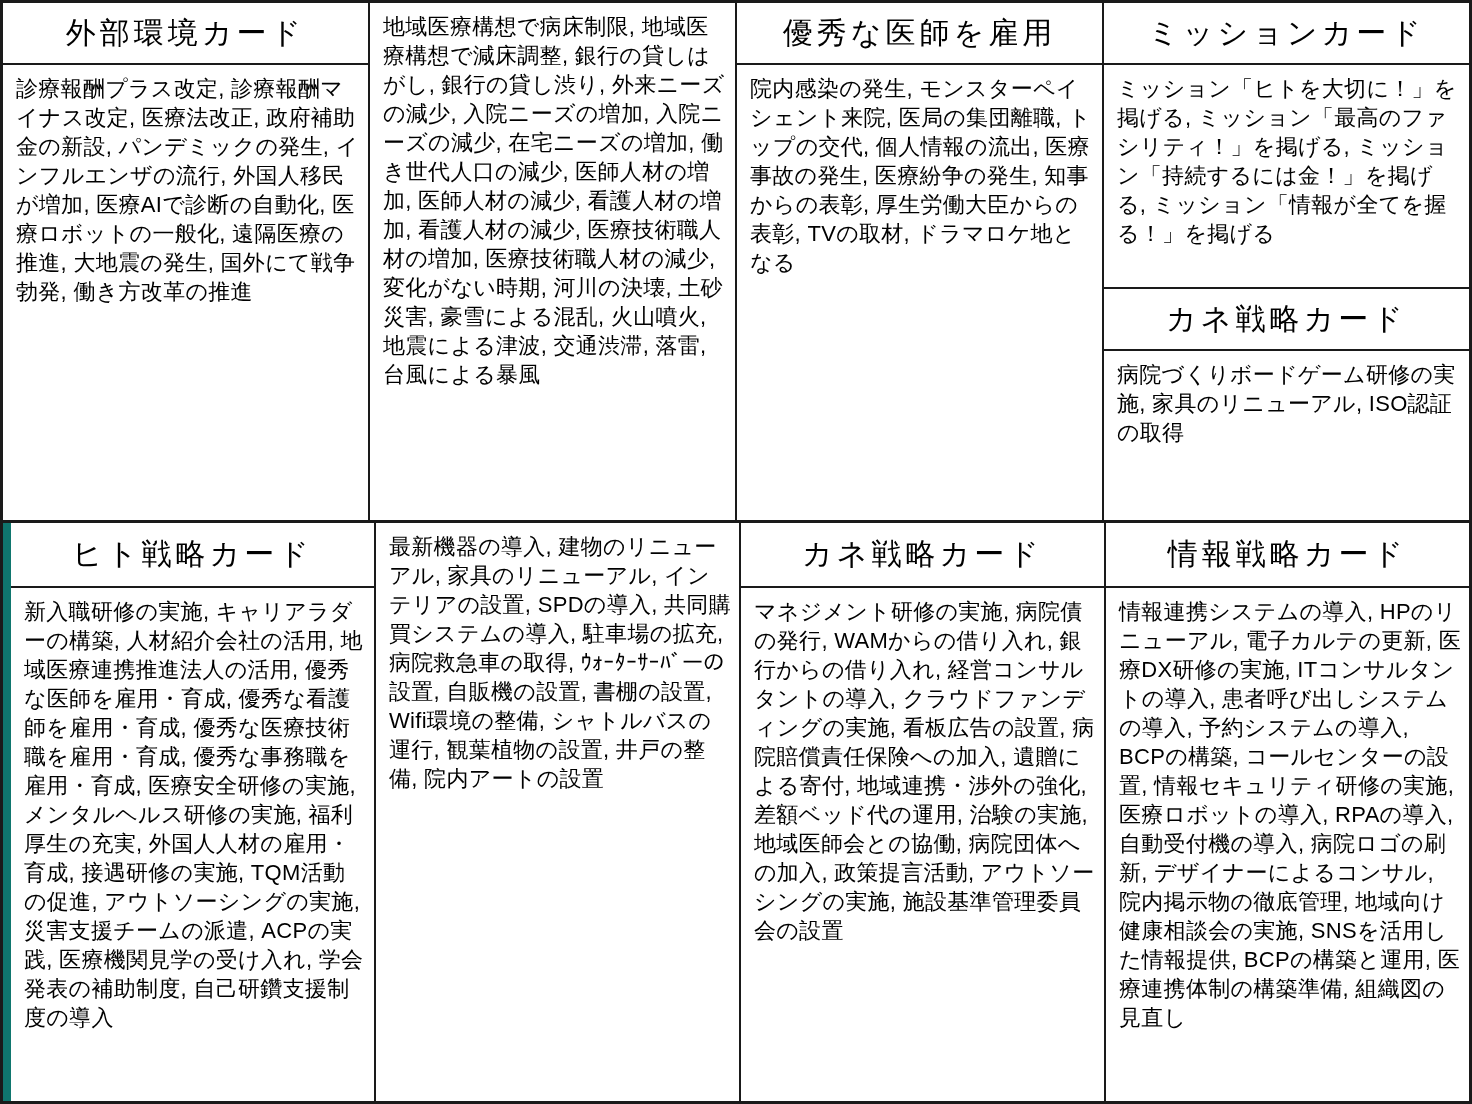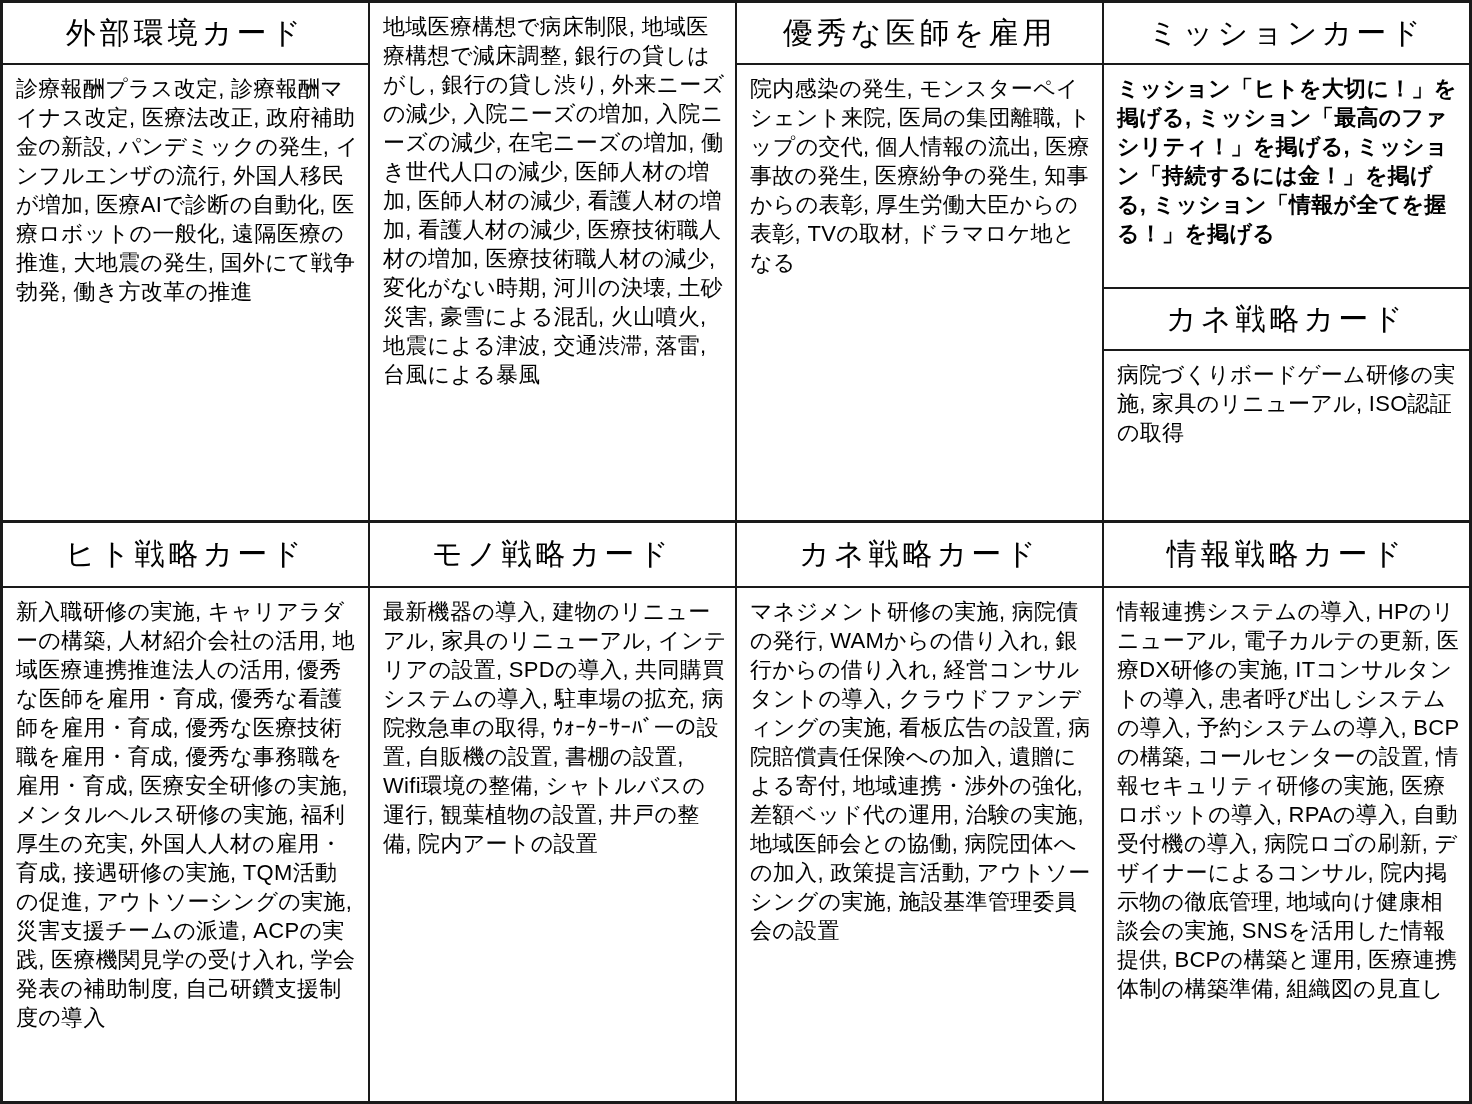--- a/index.html
+++ b/index.html
@@ -14,21 +14,21 @@
   .board {
     width: 1472px;
     height: 1104px;
     border: 3px solid #1a1a1a;
     background: #0f766e;
     display: flex;
     flex-direction: column;
   }
   .row { display: flex; min-height: 0; }
   .row.top { flex: 0 0 520px; border-bottom: 3px solid #1a1a1a; }
-  .row.bottom { flex: 1 1 auto; }
+  .row.bottom { flex: 1 1 auto; padding-left: 8px; }
   .col {
     flex: 1 1 0;
     min-width: 0;
     display: flex;
     flex-direction: column;
     border-right: 2px solid #1a1a1a;
     background: #ffffff;
   }
   .col:last-child { border-right: none; }
   .hd {
@@ -52,21 +52,21 @@
     min-height: 0;
     padding: 9px 8px 6px 13px;
     font-size: 22px;
     line-height: 29px;
     letter-spacing: 0.3px;
     text-align: left;
     overflow: hidden;
     color: #000000;
     overflow-wrap: break-word;
   }
-  .bd.mission { flex: 0 0 222px; font-weight: bold; }
+  .bd.mission { flex: 0 0 222px; }
 </style>
 </head>
 <body>
 
 <div class="board">
 
   <div class="row top">
 
     <div class="col">
       <div class="hd">外部環境カード</div>
@@ -92,21 +92,20 @@
   </div>
 
   <div class="row bottom">
 
     <div class="col">
       <div class="hd">ヒト戦略カード</div>
       <div class="bd">新入職研修の実施, キャリアラダーの構築, 人材紹介会社の活用, 地域医療連携推進法人の活用, 優秀な医師を雇用・育成, 優秀な看護師を雇用・育成, 優秀な医療技術職を雇用・育成, 優秀な事務職を雇用・育成, 医療安全研修の実施, メンタルヘルス研修の実施, 福利厚生の充実, 外国人人材の雇用・育成, 接遇研修の実施, TQM活動の促進, アウトソーシングの実施, 災害支援チームの派遣, ACPの実践, 医療機関見学の受け入れ, 学会発表の補助制度, 自己研鑽支援制度の導入</div>
     </div>
 
     <div class="col">
-      <div class="hd">モノ戦略カード</div>
       <div class="bd">最新機器の導入, 建物のリニューアル, 家具のリニューアル, インテリアの設置, SPDの導入, 共同購買システムの導入, 駐車場の拡充, 病院救急車の取得, ｳｫｰﾀｰｻｰﾊﾞーの設置, 自販機の設置, 書棚の設置, Wifi環境の整備, シャトルバスの運行, 観葉植物の設置, 井戸の整備, 院内アートの設置</div>
     </div>
 
     <div class="col">
       <div class="hd">カネ戦略カード</div>
       <div class="bd">マネジメント研修の実施, 病院債の発行, WAMからの借り入れ, 銀行からの借り入れ, 経営コンサルタントの導入, クラウドファンディングの実施, 看板広告の設置, 病院賠償責任保険への加入, 遺贈による寄付, 地域連携・渉外の強化, 差額ベッド代の運用, 治験の実施, 地域医師会との協働, 病院団体への加入, 政策提言活動, アウトソーシングの実施, 施設基準管理委員会の設置</div>
     </div>
 
     <div class="col">
       <div class="hd">情報戦略カード</div>

